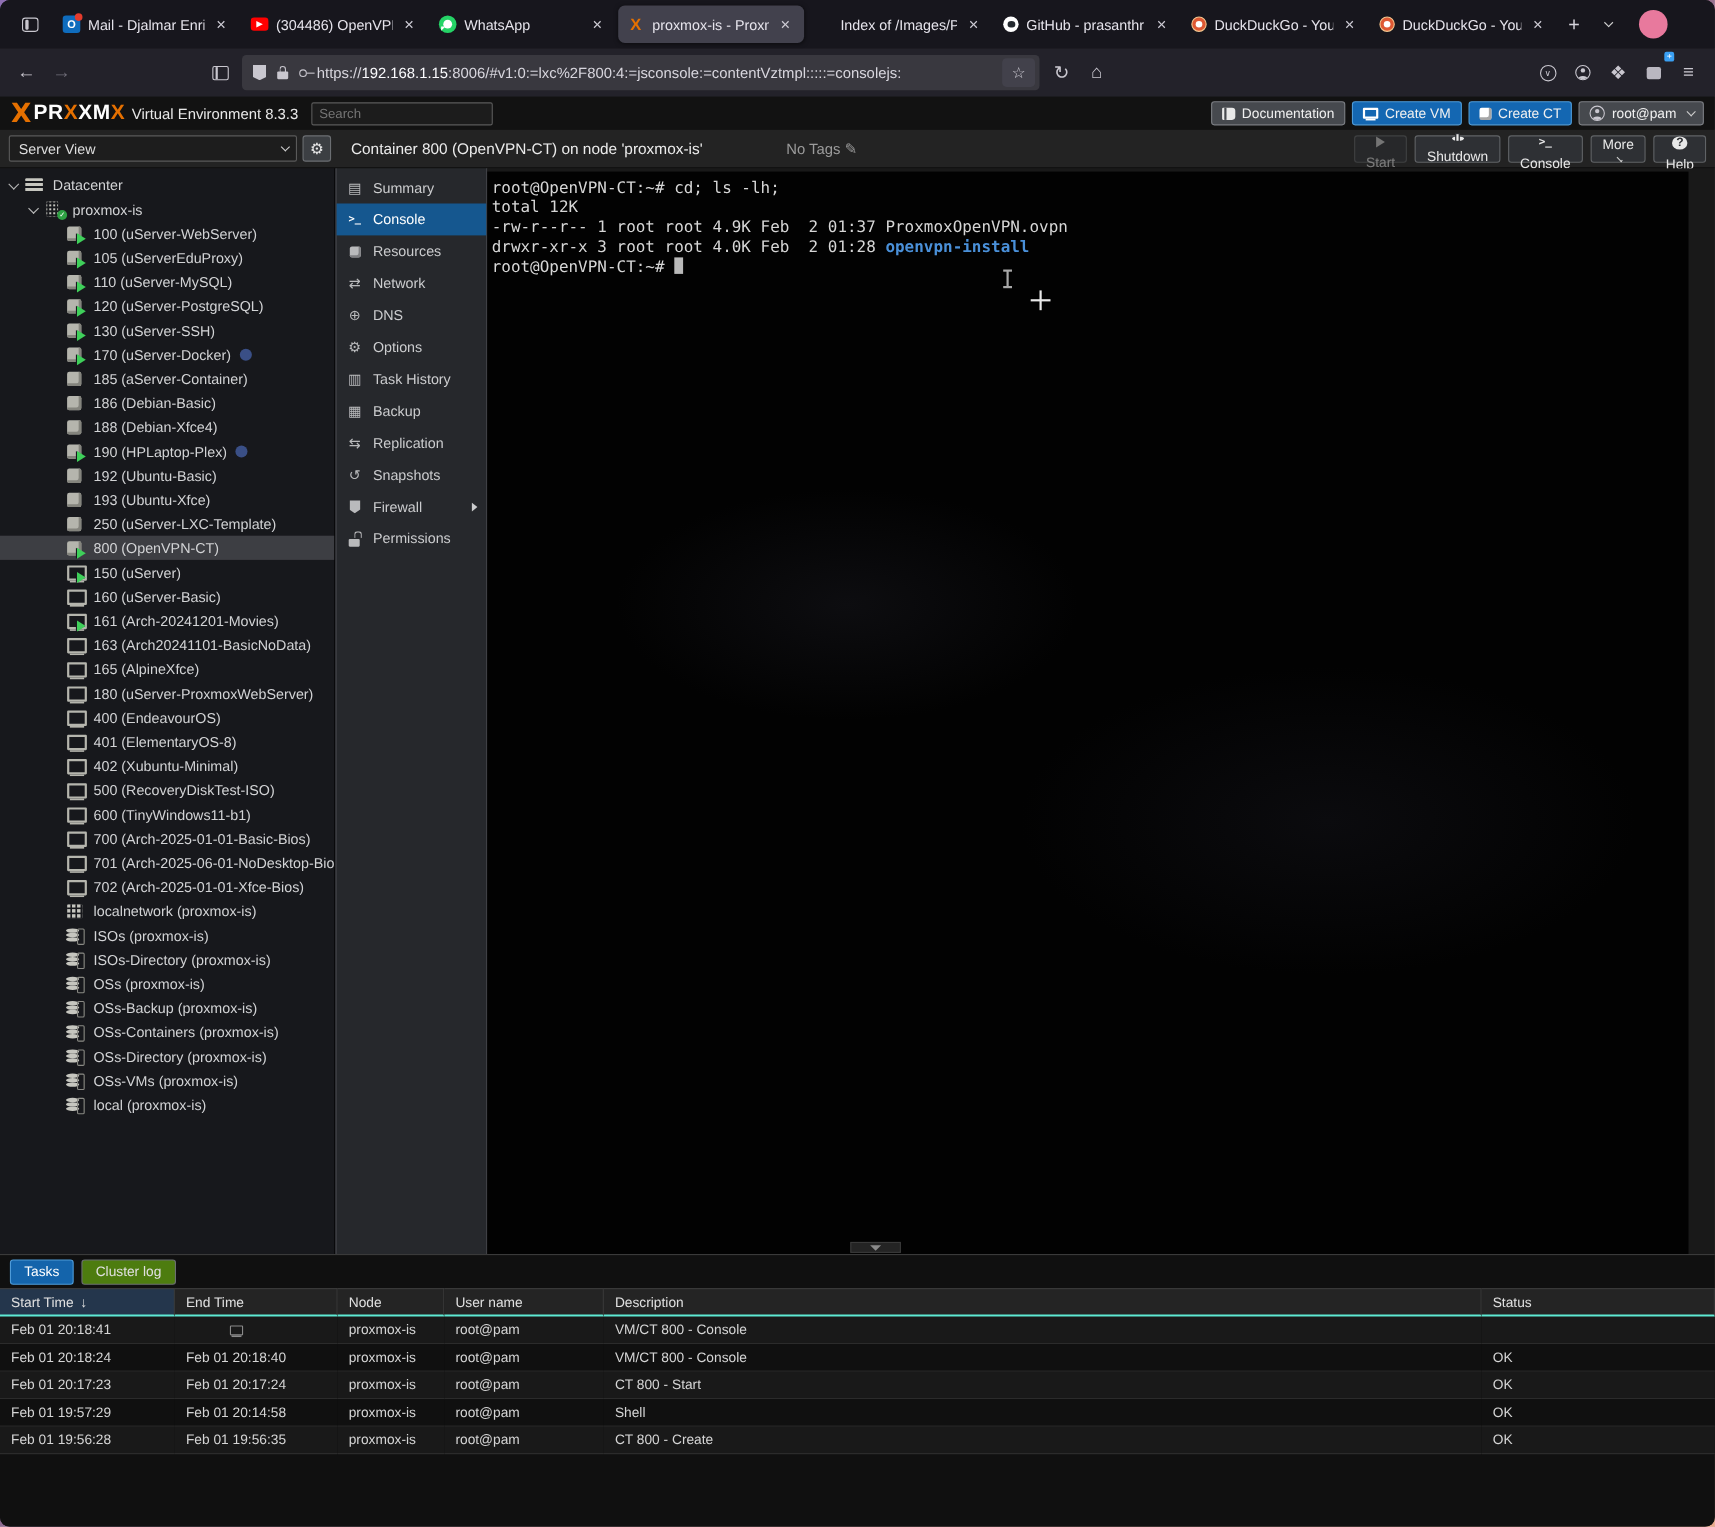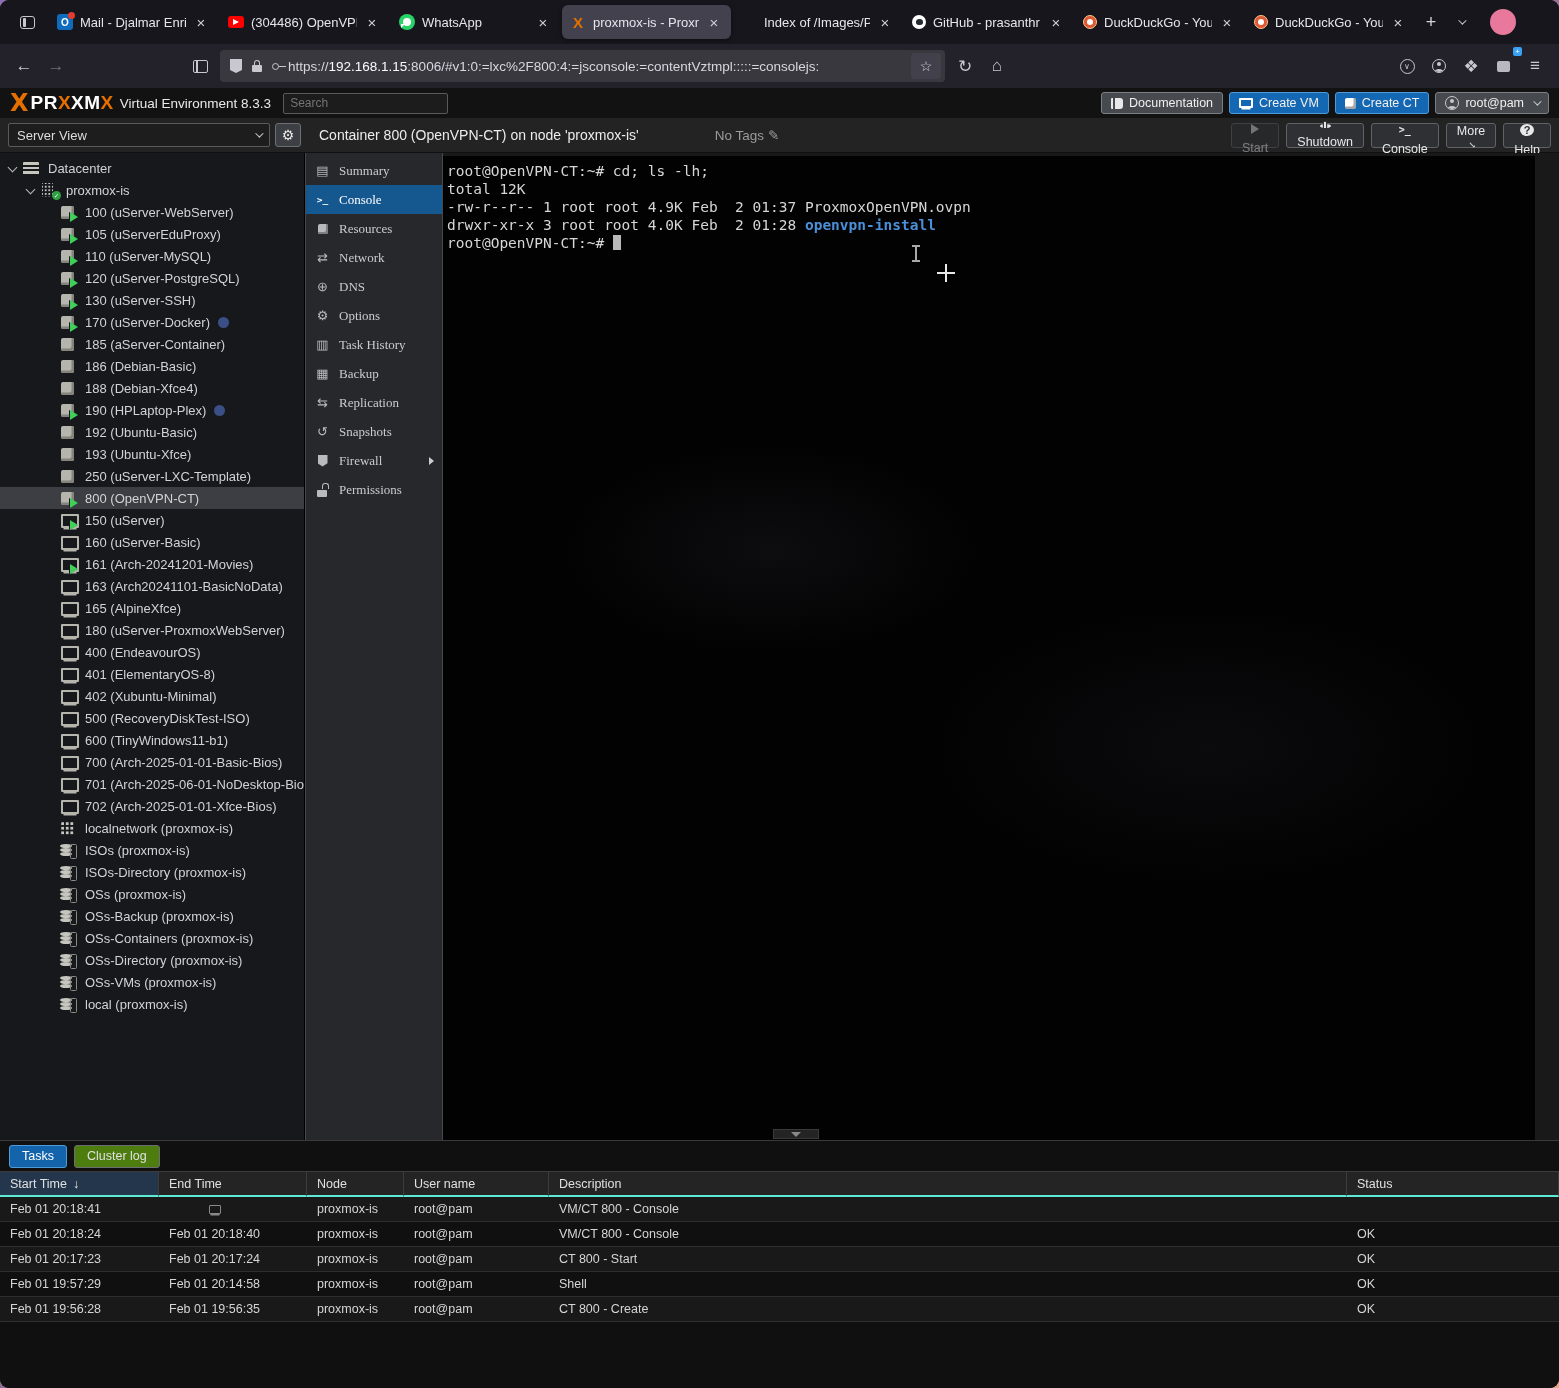--- a/index.html
+++ b/index.html
@@ -124,21 +124,21 @@
       filter:drop-shadow(-1px 0 0 #17181c); }
   .ticon.net::before { content:''; position:absolute; inset:1px 2px 1px 1px; background:#c6c6bf;
       background-image:linear-gradient(#17181c 1.8px,transparent 1.8px),linear-gradient(90deg,#17181c 1.8px,transparent 1.8px);
       background-size:4.6px 4.6px; background-position:3px 3px; border-radius:1px; }
   .ticon.db::before { content:''; position:absolute; left:0; top:1px; width:12px; height:4px; background:#c6c6bf; border-radius:50%;
       box-shadow:0 4px 0 #c6c6bf,0 8px 0 #c6c6bf; }
   .ticon.db::after { content:''; position:absolute; right:0; top:1px; width:5px; height:13px; border:1.2px solid #8a8a84; border-radius:1.5px; }
   .tlabel { overflow:hidden; text-overflow:clip; }
   .tag-dot { width:11px; height:11px; border-radius:50%; background:#3a4f86; margin-left:8px; flex:0 0 auto; }
 
-  .menu-panel { width:138px; background:#26282c; border-right:1px solid #46484c; border-left:1px solid #46484c; padding-top:3px; flex:0 0 auto;font-family:Liberation Serif, serif; }
+  .menu-panel { width:138px; background:#26282c; border-right:1px solid #46484c; border-left:1px solid #46484c; padding-top:3px; flex:0 0 auto; }
   .mitem { height:29px; display:flex; align-items:center; color:#cbccce; font-size:13px; padding-left:9px; gap:9px; }
   .mitem.active { background:#15578f; color:#fff; }
   .micon { width:15px; height:14px; position:relative; flex:0 0 auto; display:flex; align-items:center; justify-content:center; font-size:13px; color:#b9babc; }
   .mitem.active .micon { color:#fff; }
   .micon.glyph::before { content:attr(data-g); }
   .micon.consoleg::before { content:'>_'; font-family:"DejaVu Sans Mono",monospace; font-size:9.5px; font-weight:bold; }
   .micon.cubeg::before { content:''; width:10px; height:10px; background:#b9babc; border-radius:2px; box-shadow:inset -2px -2px 0 #7e7f82; }
   .micon.shieldg::before { content:''; width:10px; height:12px; background:#b9babc; clip-path:polygon(50% 100%,0 72%,0 0,100% 0,100% 72%); }
   .micon.lockg::before { content:''; position:absolute; bottom:0; left:2px; width:10px; height:7px; background:#b9babc; border-radius:1px; }
   .micon.lockg::after { content:''; position:absolute; top:0; left:7px; width:5px; height:5px; border:1.6px solid #b9babc; border-bottom:none; border-radius:3px 3px 0 0; }

